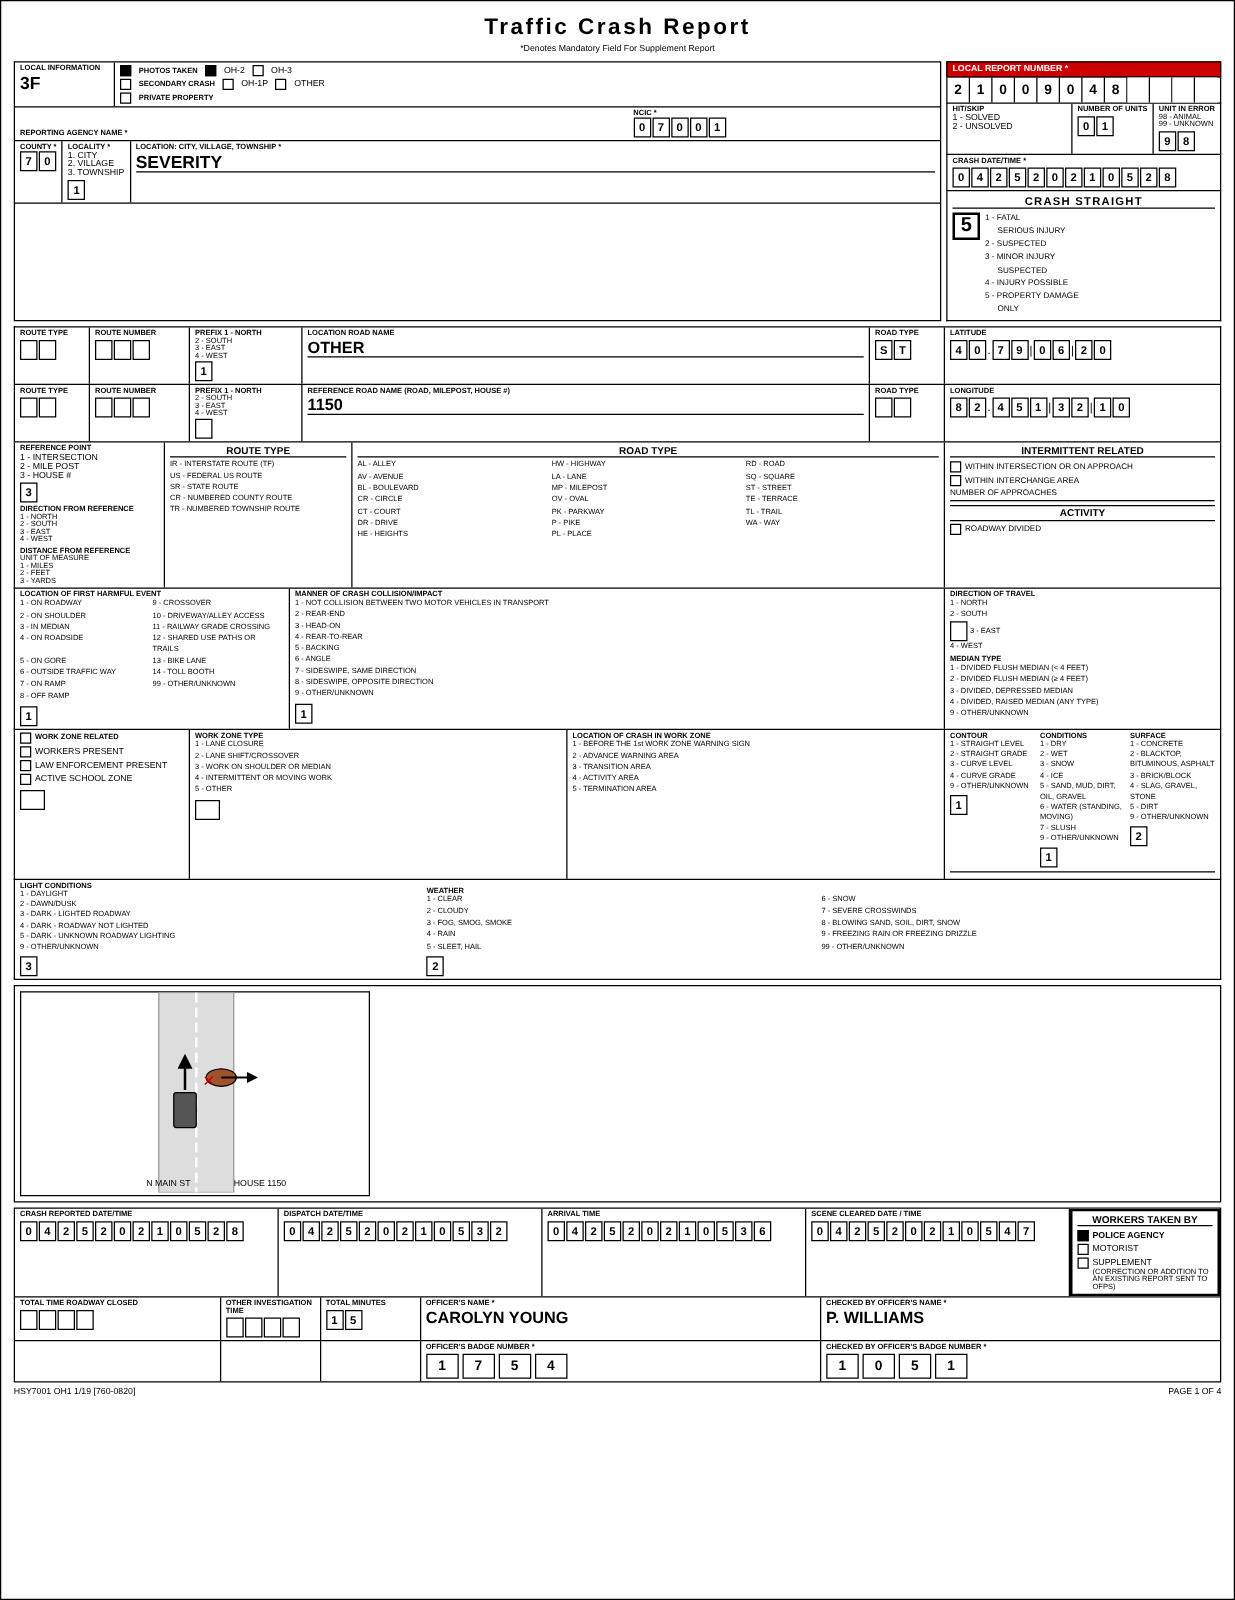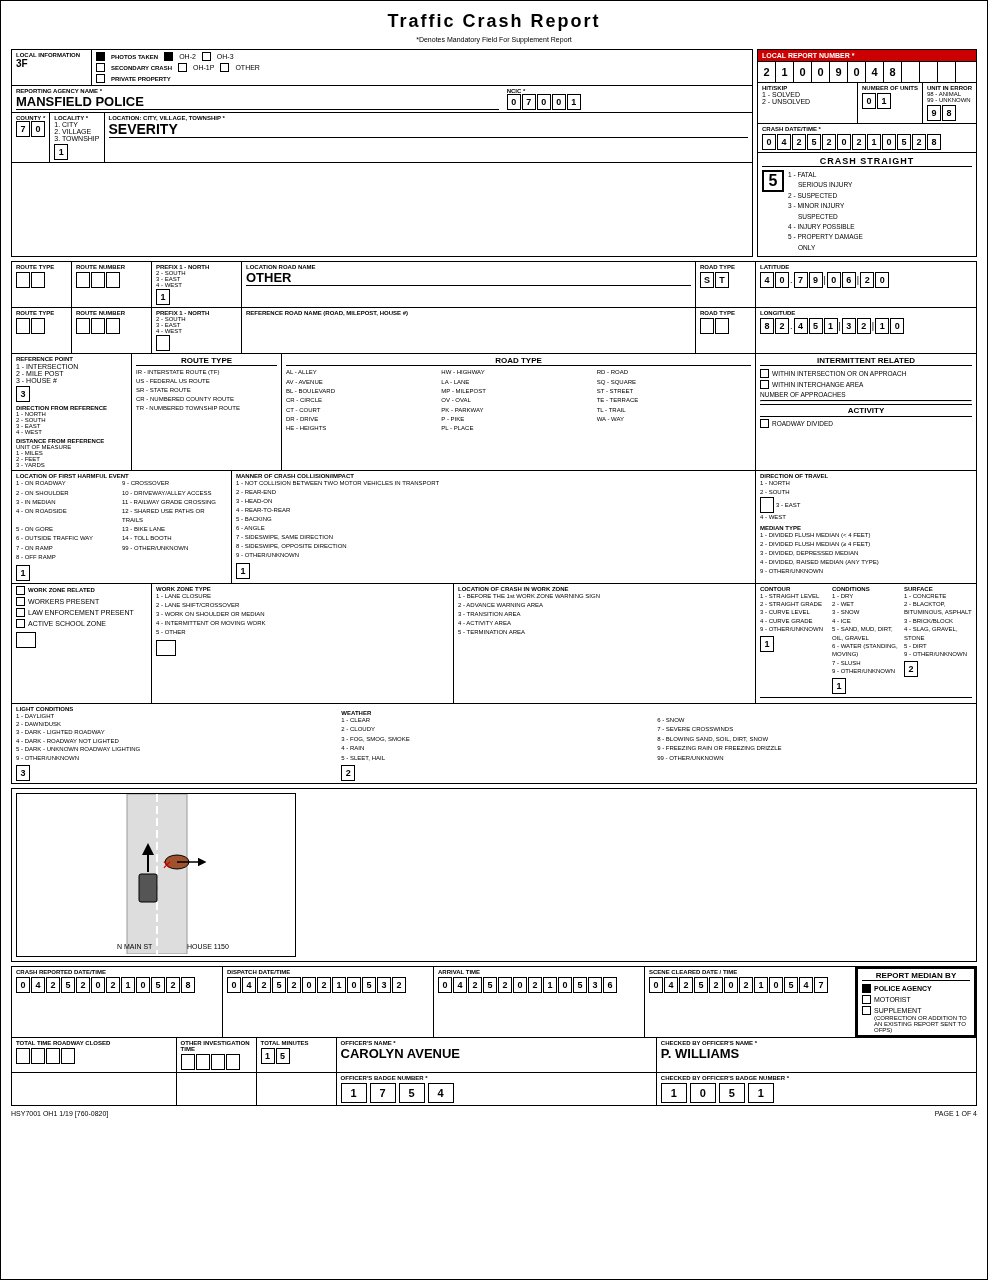--- a/index.html
+++ b/index.html
@@ -77,21 +77,21 @@
   <div class="title-row">Traffic Crash Report</div>
   <div class="subtitle">*Denotes Mandatory Field For Supplement Report</div>
 
   <div style="display:flex; gap:4px; margin-bottom:4px;">
 
     <div style="flex:1; border:1px solid #000; font-size:7px;">
 
       <div style="display:flex; border-bottom:1px solid #000;">
         <div style="padding:2px 4px; border-right:1px solid #000; width:80px;">
           <div class="field-label">Local Information</div>
-          <div style="font-size:10px; font-weight:bold;">3F</div>
+          <div style="font-size:14px; font-weight:bold;">3F</div>
         </div>
         <div style="padding:2px 4px; flex:1;">
           <div style="display:flex; align-items:center; gap:6px; margin-bottom:2px;">
             <span class="checkbox checked"></span>
             <span class="field-label">PHOTOS TAKEN</span>
             <span class="checkbox checked"></span>
             <span>OH-2</span>
             <span class="checkbox"></span>
             <span>OH-3</span>
           </div>
@@ -106,21 +106,20 @@
           <div style="display:flex; align-items:center; gap:6px; margin-top:2px;">
             <span class="checkbox"></span>
             <span class="field-label">PRIVATE PROPERTY</span>
           </div>
         </div>
       </div>
 
       <div style="display:flex; border-bottom:1px solid #000; padding:2px 4px; align-items:flex-end; gap:8px;">
         <div style="flex:2;">
           <div class="field-label">REPORTING AGENCY NAME *</div>
-          <div style="font-size:13px; font-weight:bold; border-bottom:1px solid #000;">MANSFIELD POLICE</div>
         </div>
         <div style="flex:1;">
           <div class="field-label">NCIC *</div>
           <div style="display:flex; gap:1px;">
             <span class="cell-box">0</span>
             <span class="cell-box">7</span>
             <span class="cell-box">0</span>
             <span class="cell-box">0</span>
             <span class="cell-box">1</span>
           </div>
@@ -307,20 +306,21 @@
         <div class="field-label">PREFIX 1 - NORTH</div>
         <div style="font-size:6px;">2 - SOUTH</div>
         <div style="font-size:6px;">3 - EAST</div>
         <div style="font-size:6px;">4 - WEST</div>
         <div style="display:flex; gap:1px; margin-top:1px;">
           <span class="cell-box"></span>
         </div>
       </div>
       <div style="padding:2px 4px; flex:1; border-right:1px solid #000;">
         <div class="field-label">REFERENCE ROAD NAME (ROAD, MILEPOST, HOUSE #)</div>
+        <div style="font-size:13px; font-weight:bold; border-bottom:1px solid #000;">1150</div>
       </div>
       <div style="padding:2px 4px; border-right:1px solid #000; width:60px;">
         <div class="field-label">ROAD TYPE</div>
         <div style="display:flex; gap:1px; margin-top:2px;">
           <span class="cell-box"></span>
           <span class="cell-box"></span>
         </div>
       </div>
       <div style="padding:2px 4px; width:220px;">
         <div class="field-label">LONGITUDE</div>
@@ -705,21 +705,21 @@
           <span class="cell-box">0</span>
           <span class="cell-box">2</span>
           <span class="cell-box">1</span>
           <span class="cell-box">0</span>
           <span class="cell-box">5</span>
           <span class="cell-box">4</span>
           <span class="cell-box">7</span>
         </div>
       </div>
       <div style="width:120px; padding:2px 4px; border:2px solid #000; background:#fff;">
-        <div style="font-size:8px; font-weight:bold; text-align:center; border-bottom:1px solid #000; margin-bottom:3px;">REPORT MEDIAN BY</div>
+        <div style="font-size:8px; font-weight:bold; text-align:center; border-bottom:1px solid #000; margin-bottom:3px;">WORKERS TAKEN BY</div>
         <div style="display:flex; align-items:center; gap:3px; margin-bottom:2px;">
           <span class="checkbox checked"></span>
           <span style="font-size:7px; font-weight:bold;">POLICE AGENCY</span>
         </div>
         <div style="display:flex; align-items:center; gap:3px; margin-bottom:2px;">
           <span class="checkbox"></span>
           <span style="font-size:7px;">MOTORIST</span>
         </div>
         <div style="display:flex; align-items:center; gap:3px;">
           <span class="checkbox"></span>
@@ -750,21 +750,21 @@
       </div>
       <div style="width:80px; border-right:1px solid #000; padding:2px 4px;">
         <div class="field-label">TOTAL MINUTES</div>
         <div style="display:flex; gap:1px; margin-top:2px;">
           <span class="cell-box">1</span>
           <span class="cell-box">5</span>
         </div>
       </div>
       <div style="flex:2; border-right:1px solid #000; padding:2px 4px;">
         <div class="field-label">OFFICER'S NAME *</div>
-        <div style="font-size:13px; font-weight:bold;">CAROLYN AVENUE</div>
+        <div style="font-size:13px; font-weight:bold;">CAROLYN YOUNG</div>
       </div>
       <div style="flex:2; padding:2px 4px;">
         <div class="field-label">CHECKED BY OFFICER'S NAME *</div>
         <div style="font-size:13px; font-weight:bold;">P. WILLIAMS</div>
       </div>
     </div>
 
     <div style="display:flex;">
       <div style="flex:1; border-right:1px solid #000; padding:2px 4px; display:flex; flex-direction:column;">
         

